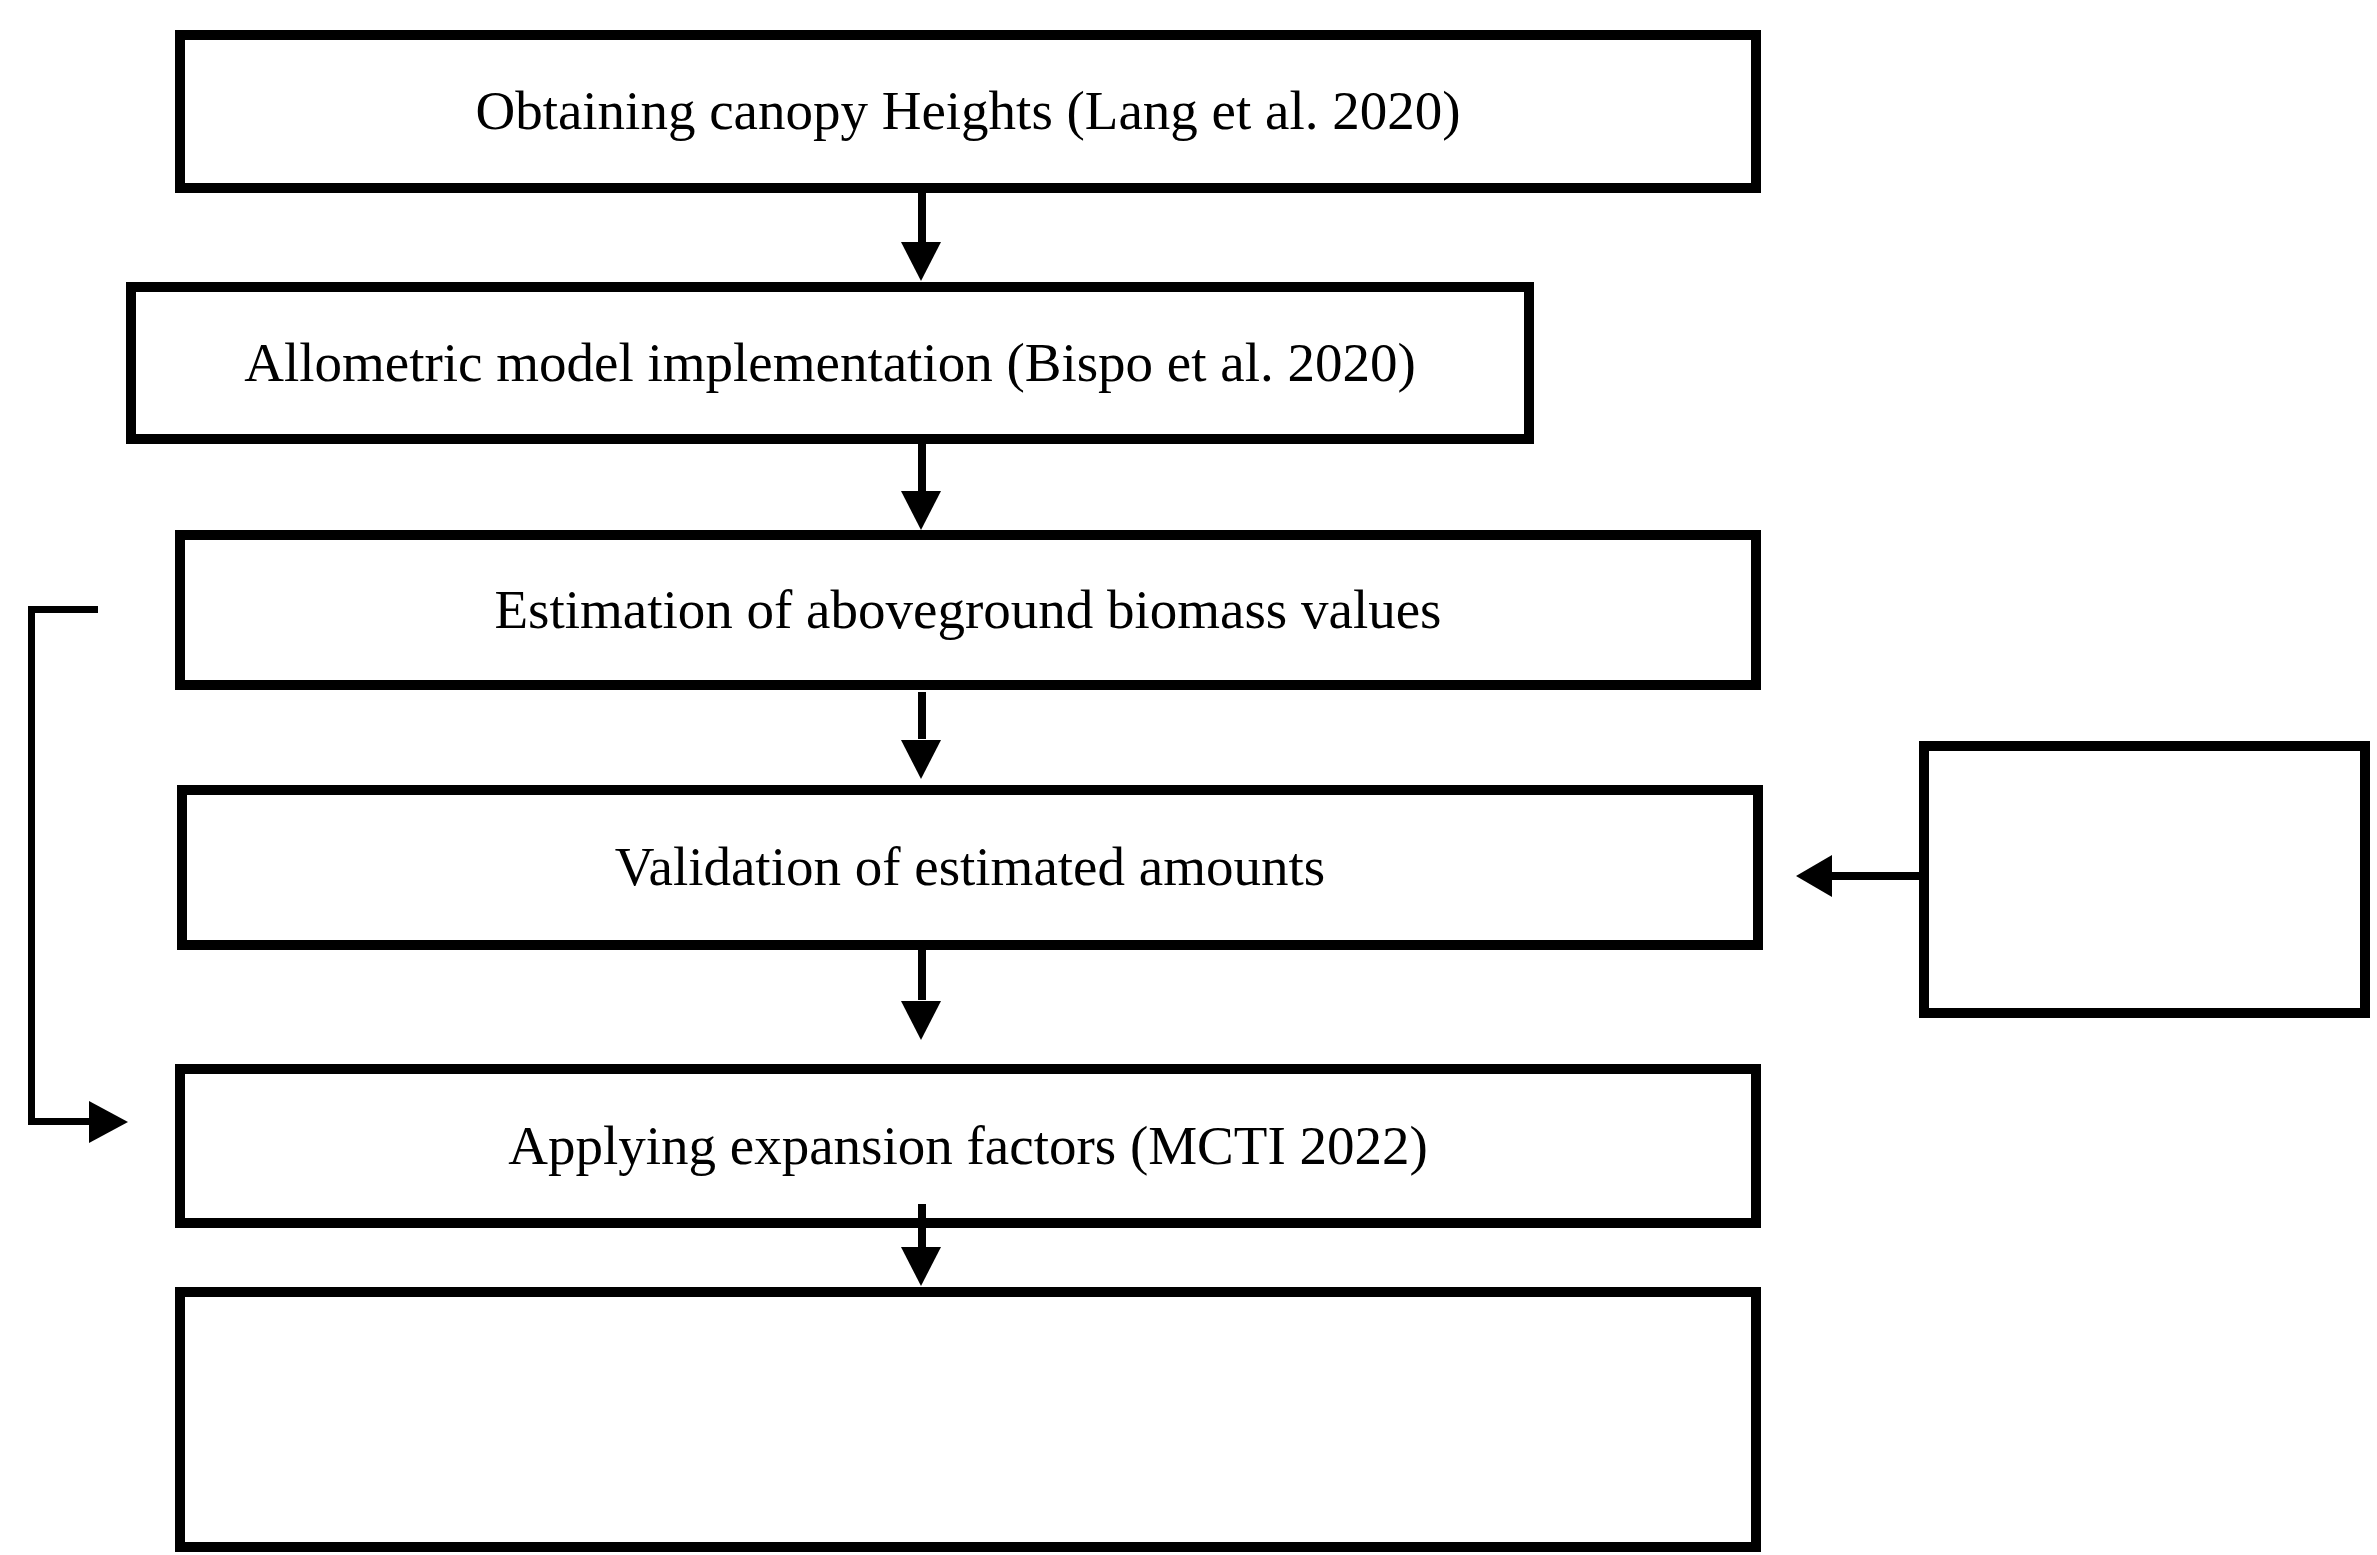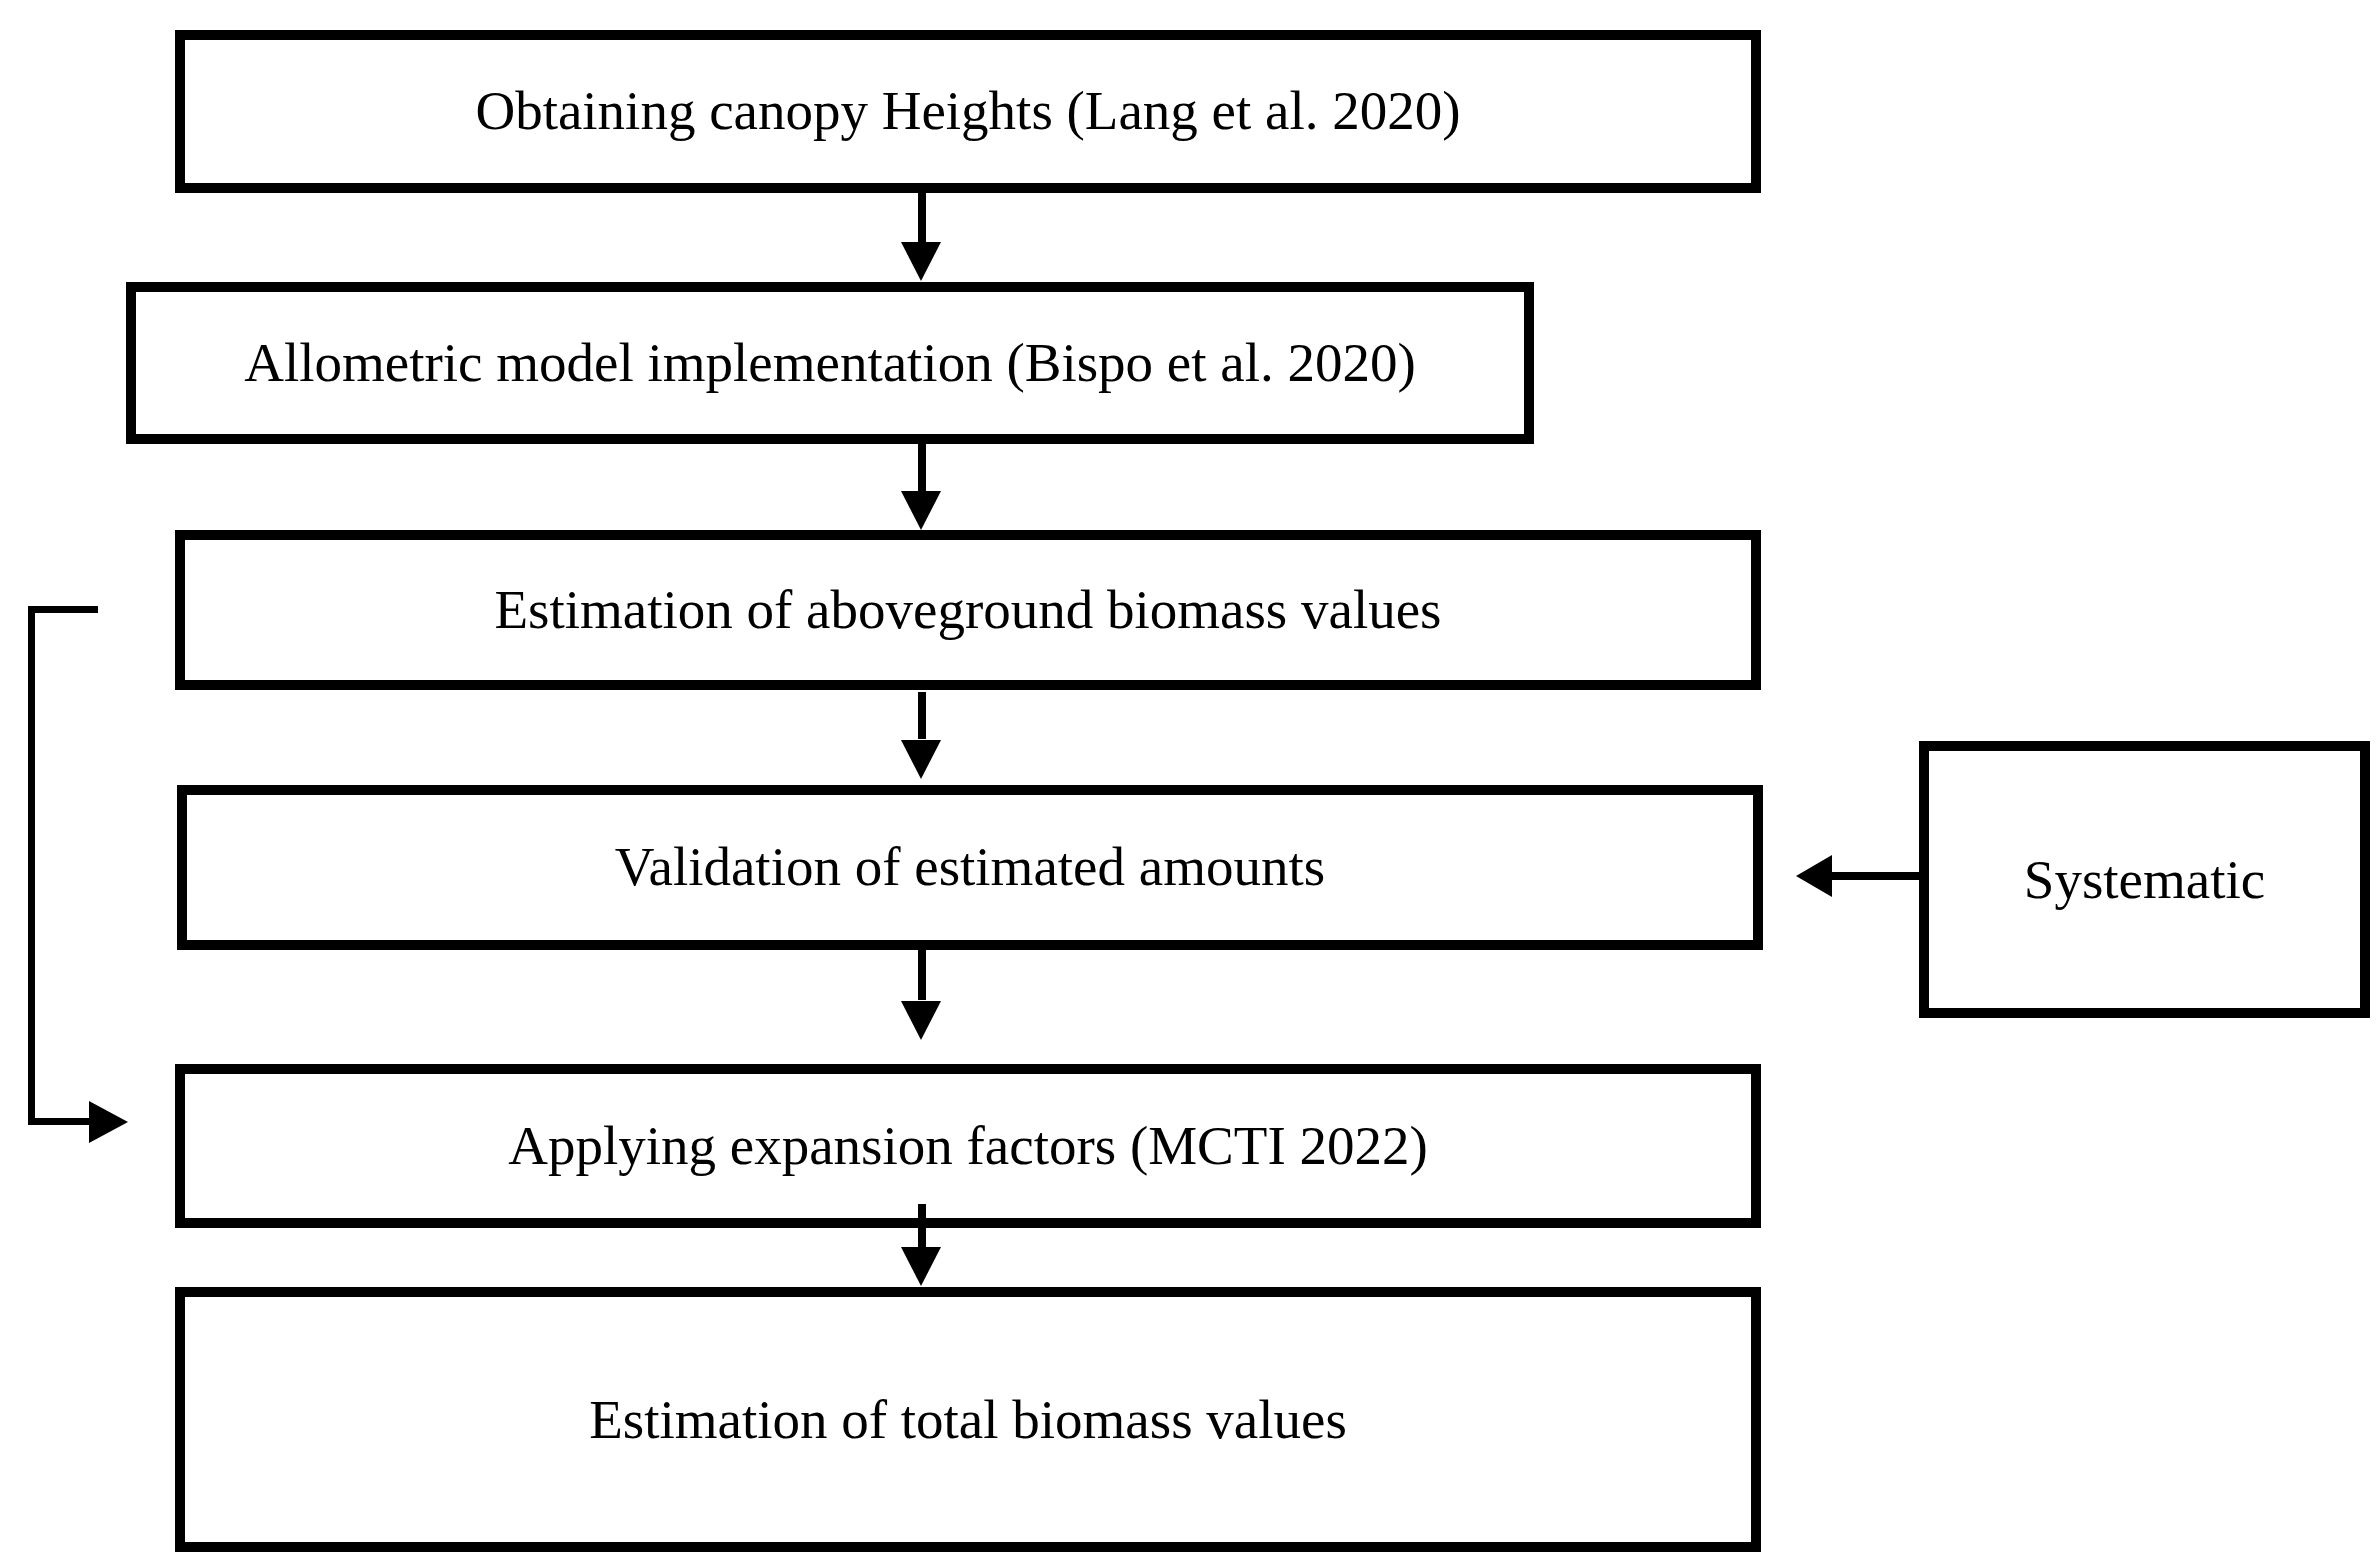--- a/index.html
+++ b/index.html
@@ -105,25 +105,23 @@
 
 <div class="fbox" id="box-validation">
   <span class="ln">Validation of estimated amounts</span>
 </div>
 
 <div class="fbox" id="box-expansion">
   <span class="ln">Applying expansion factors (MCTI 2022)</span>
 </div>
 
 <div class="fbox two-line-wide" id="box-total">
-  <span class="ln">Estimation of total biomass values</span>
 </div>
 
 <div class="fbox two-line-side" id="box-systematic">
-  <span class="ln">Systematic</span>
 </div>
 
 <div>
   <div class="vline" id="c1-line"></div>
   <div class="head head-down" id="c1-head"></div>
 </div>
 
 <div>
   <div class="vline" id="c2-line"></div>
   <div class="head head-down" id="c2-head"></div>

